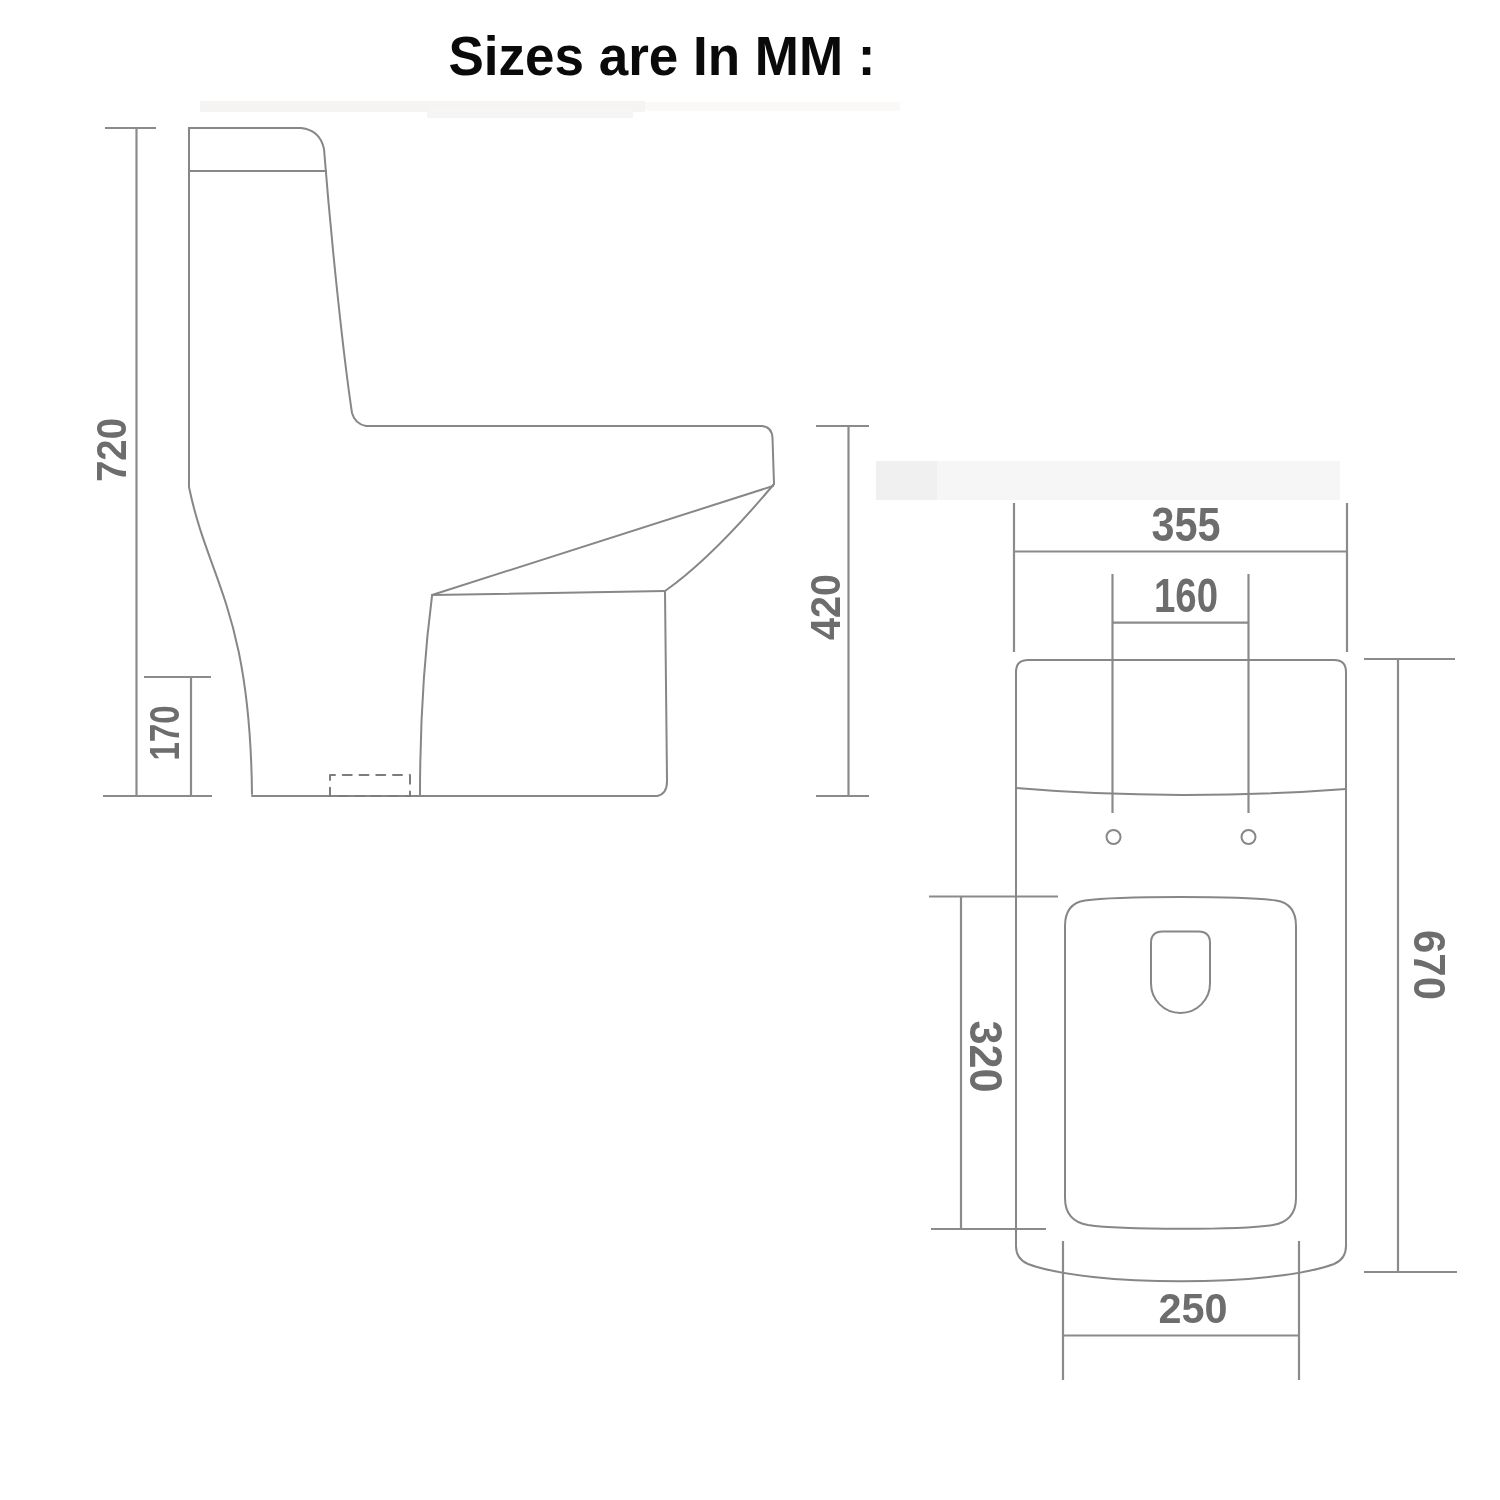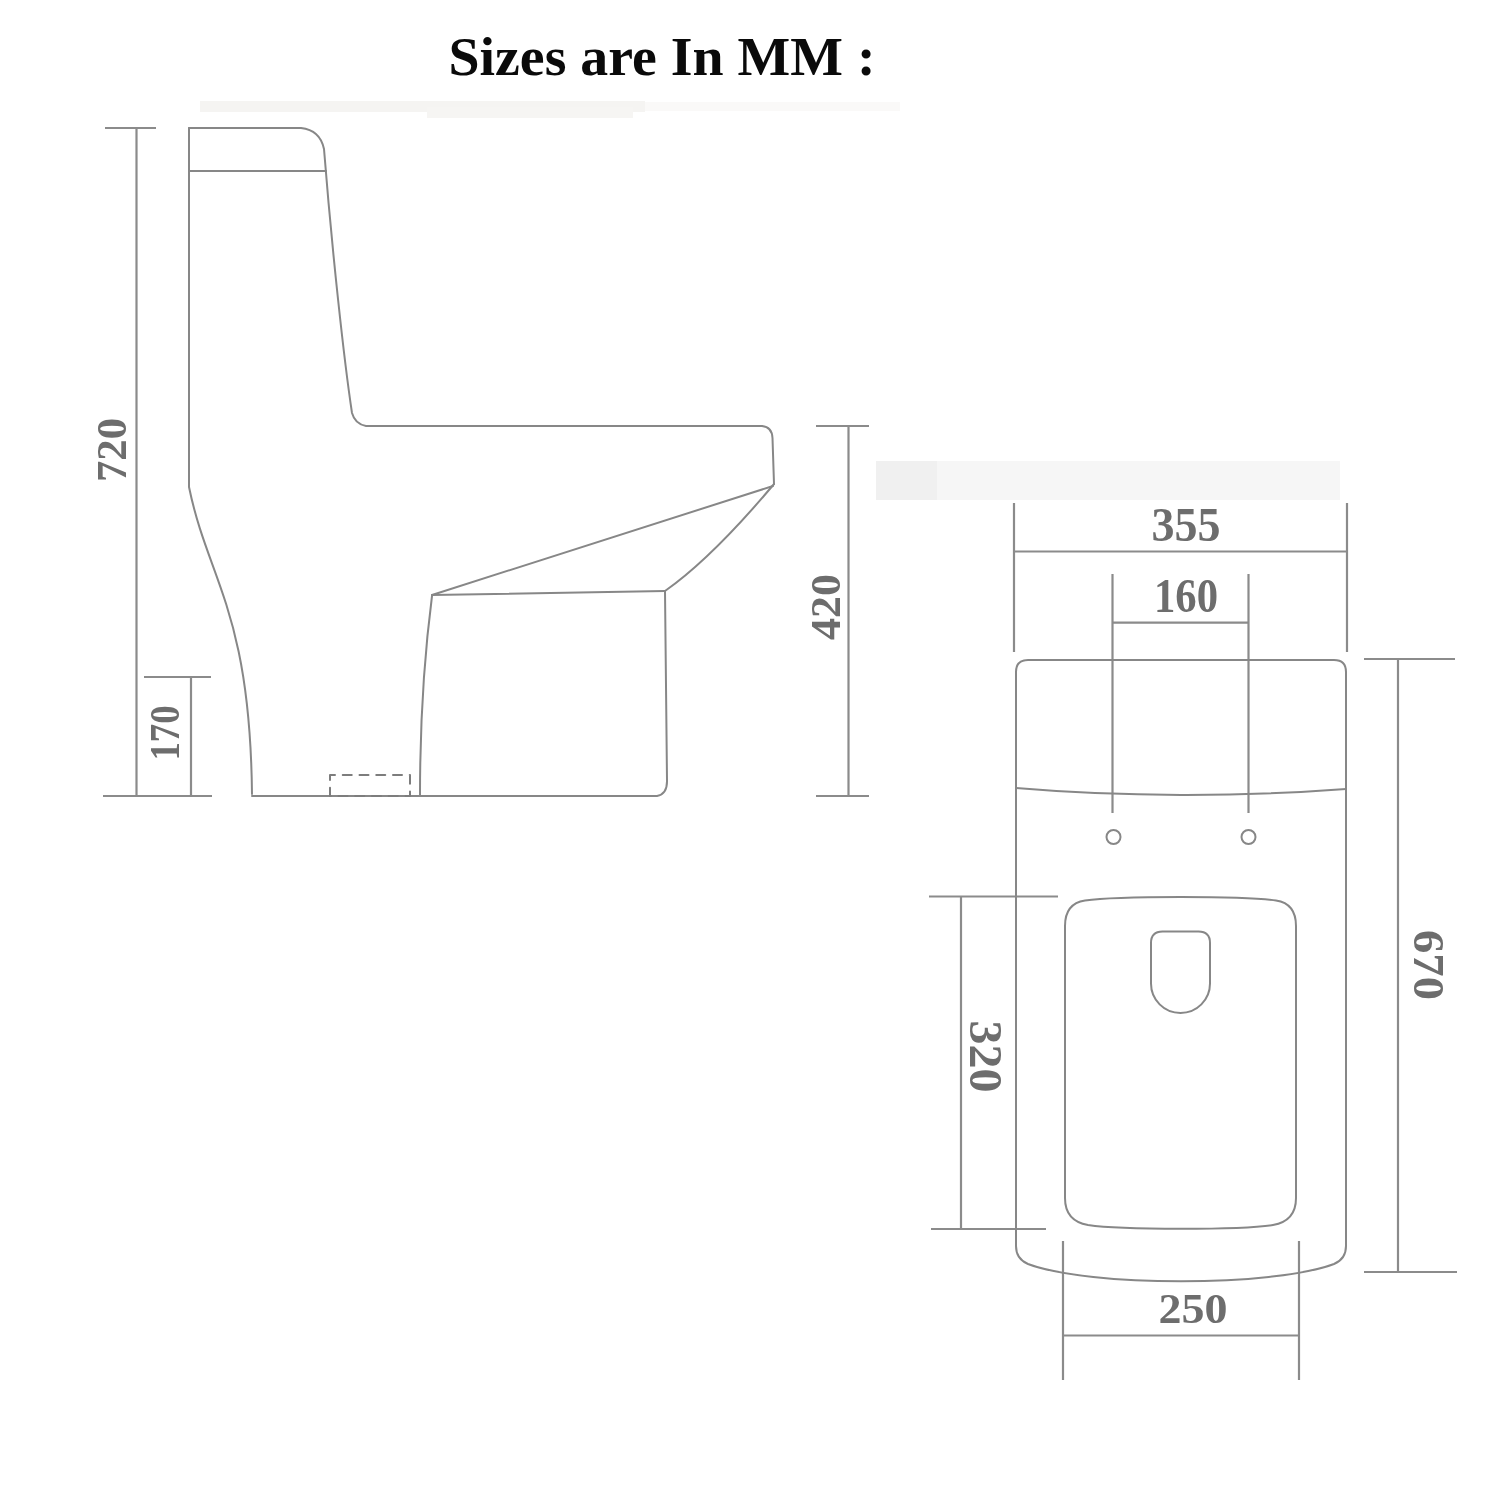--- a/index.html
+++ b/index.html
@@ -1,16 +1,16 @@
 <!DOCTYPE html>
 <html><head>
 <meta charset="utf-8">
 <style>
   html,body{margin:0;padding:0;background:#ffffff;}
-  .page{width:1500px;height:1500px;position:relative;font-family:Liberation Serif, serif;text-align:center;}
+  .page{width:1500px;height:1500px;position:relative;font-family:Liberation Sans, sans-serif;text-align:center;}
   svg{display:block;}
 </style>
 </head>
 <body>
 <div class="page">
 <svg width="1500" height="1500" viewBox="0 0 1500 1500" xmlns="http://www.w3.org/2000/svg">
 
   <rect x="0" y="0" width="1500" height="1500" fill="#ffffff"></rect>
 
   <rect x="200" y="101" width="445" height="11" fill="#f5f4f2"></rect>

